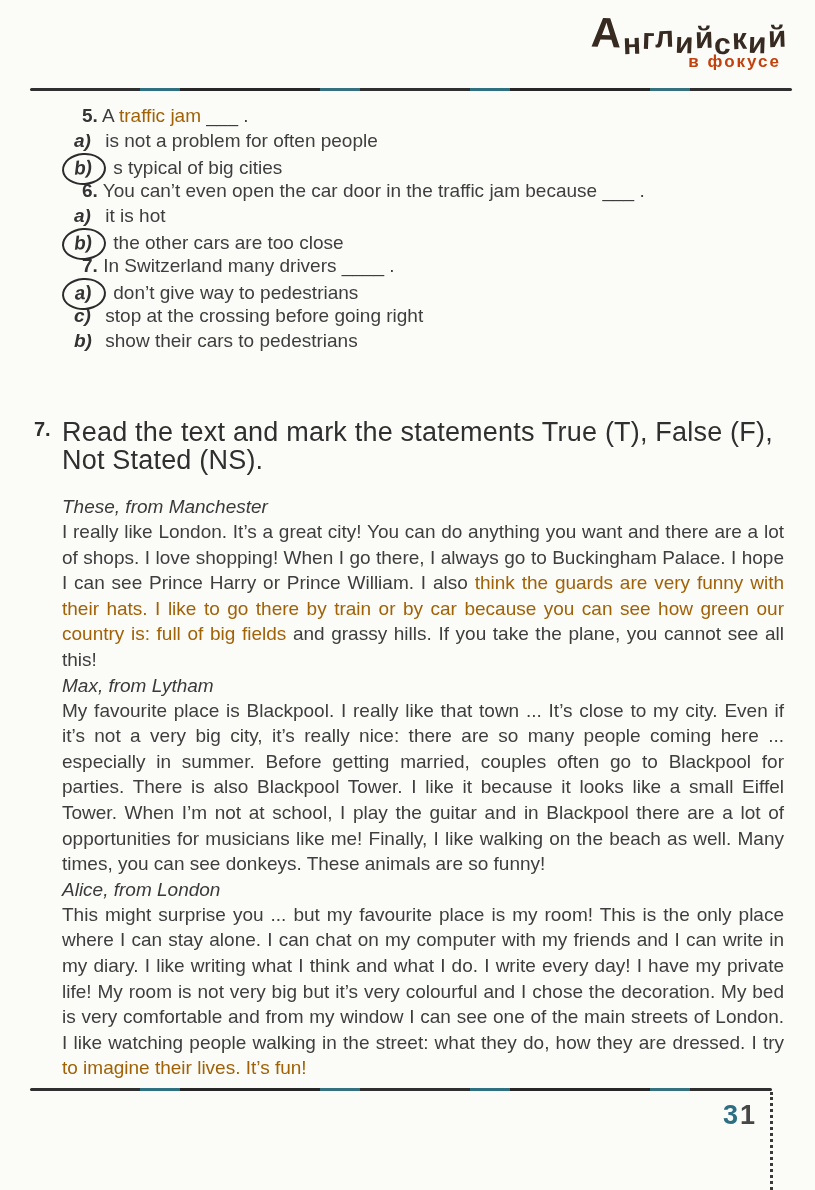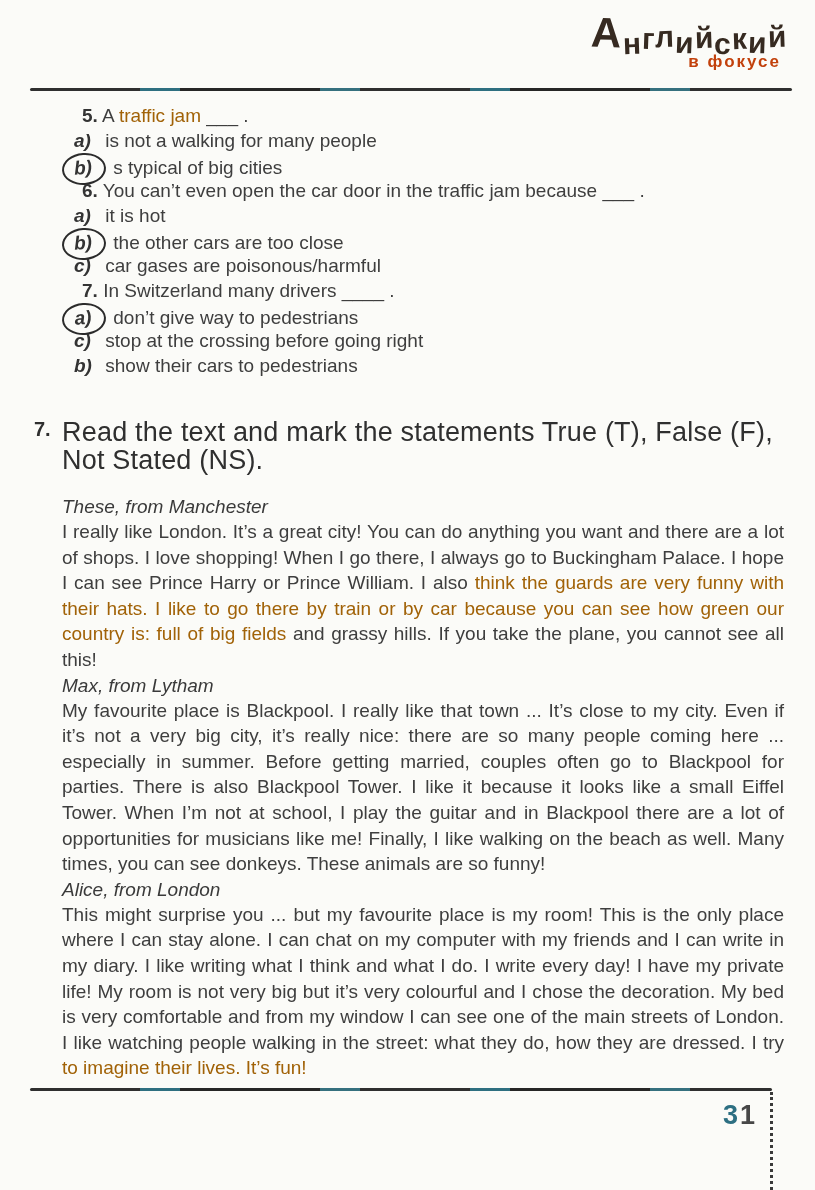--- a/index.html
+++ b/index.html
@@ -55,26 +55,25 @@
 
   <div class="logo">
     <div class="logo-line1" id="logo-line1"><span class="ltr first" style="transform: translateY(0px) rotate(2deg);">А</span><span class="ltr" style="transform: translateY(7px) rotate(-2deg);">н</span><span class="ltr" style="transform: translateY(2px) rotate(2deg);">г</span><span class="ltr" style="transform: translateY(0px) rotate(-2deg);">л</span><span class="ltr" style="transform: translateY(6px) rotate(2deg);">и</span><span class="ltr" style="transform: translateY(1px) rotate(-2deg);">й</span><span class="ltr" style="transform: translateY(7px) rotate(2deg);">с</span><span class="ltr" style="transform: translateY(2px) rotate(-2deg);">к</span><span class="ltr" style="transform: translateY(6px) rotate(2deg);">и</span><span class="ltr" style="transform: translateY(0px) rotate(-2deg);">й</span></div>
     <div class="logo-line2">в фокусе</div>
   </div>
 
   <div class="rule top"></div>
 
   <div class="quiz" id="quiz-list">
       <div class="quiz-line stem"><span class="qnum">5.</span> <span>A </span><span class="teal">traffic jam</span><span> ___ .</span></div>
-      <div class="quiz-line option"><span class="opt-label">a)</span> <span class="opt-text">is not a walking for many people</span></div>
+      <div class="quiz-line option"><span class="opt-label">a)</span> <span class="opt-text">is not a problem for often people</span></div>
       <div class="quiz-line option"><span class="opt-label circled">b)</span> <span class="opt-text">s typical of big cities</span></div>
       <div class="quiz-line stem"><span class="qnum">6.</span> <span>You can’t even open the car door in the traffic jam because ___ .</span></div>
       <div class="quiz-line option"><span class="opt-label">a)</span> <span class="opt-text">it is hot</span></div>
       <div class="quiz-line option"><span class="opt-label circled">b)</span> <span class="opt-text">the other cars are too close</span></div>
-      <div class="quiz-line option"><span class="opt-label">c)</span> <span class="opt-text">car gases are poisonous/harmful</span></div>
       <div class="quiz-line stem"><span class="qnum">7.</span> <span>In Switzerland many drivers ____ .</span></div>
       <div class="quiz-line option"><span class="opt-label circled">a)</span> <span class="opt-text">don’t give way to pedestrians</span></div>
       <div class="quiz-line option"><span class="opt-label">c)</span> <span class="opt-text">stop at the crossing before going right</span></div>
       <div class="quiz-line option"><span class="opt-label">b)</span> <span class="opt-text">show their cars to pedestrians</span></div>
     </div>
 
   <div class="exercise">
     <span class="ex-num">7.</span>
     <div class="ex-body">
       <div class="ex-title">Read the text and mark the statements True (T), False (F), Not Stated (NS).</div>

